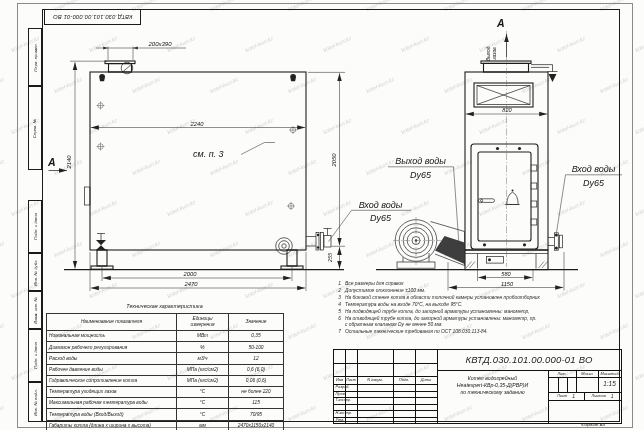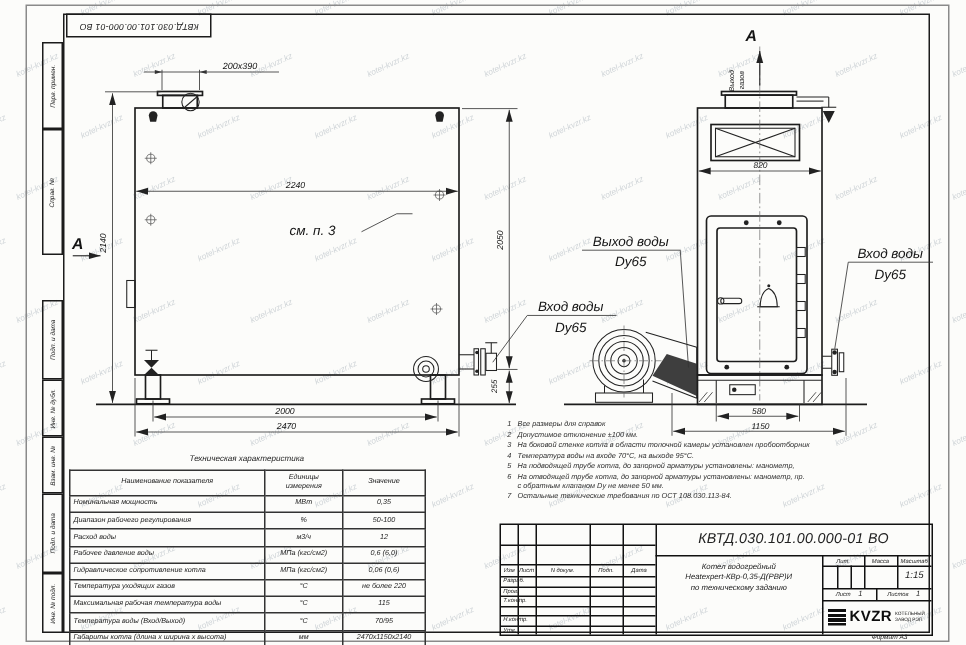--- a/index.html
+++ b/index.html
@@ -509,24 +509,16 @@
     <div class="cell" style="left:264px;top:20px;width:23px;height:7px">Масштаб</div>
     <div class="cell scale" style="left:264px;top:27px;width:23px;height:15px">1:15</div>
     <div class="cell shcell" style="left:214px;top:42px;width:36px;height:8px">
       <span>Лист</span>
         <span class="v">1</span>
     </div>
     <div class="cell shcell" style="left:250px;top:42px;width:37px;height:8px">
       <span>Листов</span>
         <span class="v">1</span>
     </div>
-    <div class="logo" style="left:214px;top:50px;width:73px;height:23px">
-      <div class="logo-icon"></div>
-      <span class="logo-word">KVZR</span>
-      <span class="logo-sub">
-        <span>КОТЕЛЬНЫЙ</span>
-        <span>ЗАВОД РЭП</span>
-      </span>
-    </div>
   </div>
 
   <div class="format">Формат  А3</div>
 </div>
 
 </body></html>

